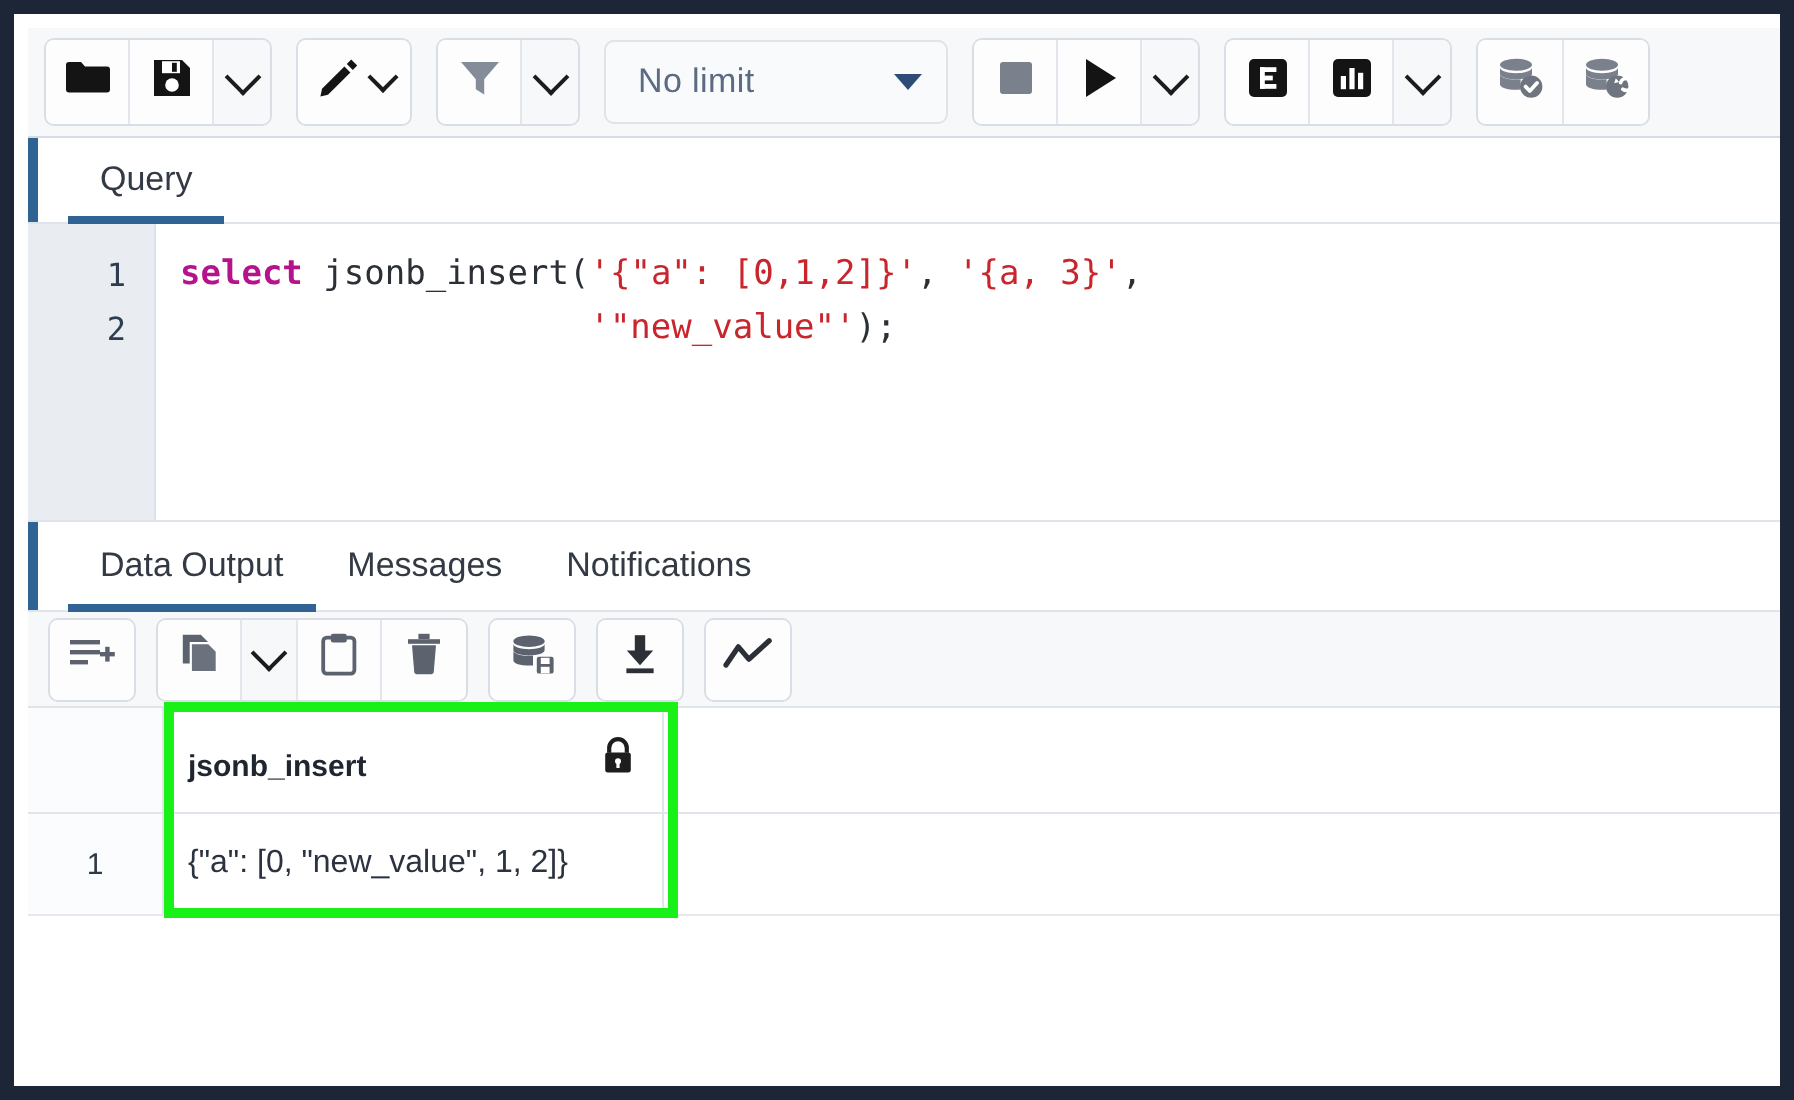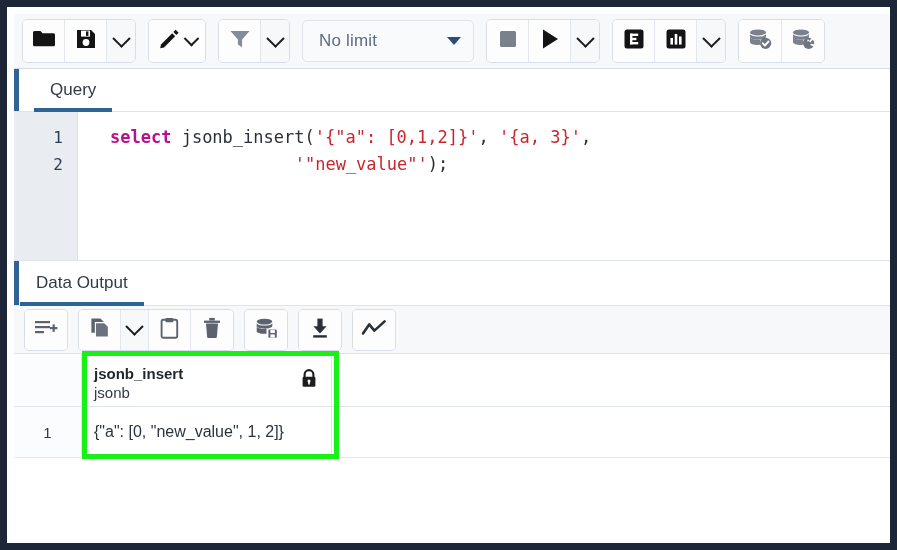--- a/index.html
+++ b/index.html
@@ -169,34 +169,34 @@
   .code {
     flex: 1;
     padding: 12px 0 0 12px;
     font-family: "DejaVu Sans Mono", monospace;
     font-size: 17px;
     line-height: 27px;
     color: #232629;
     white-space: pre;
     overflow: hidden;
   }
-  .kw  { color: #b5128b; font-weight: bold; margin-left: 20px; }
+  .kw  { color: #b5128b; font-weight: bold; }
   .fn  { color: #2b2f36; }
   .str { color: #c9252c; }
   .pun { color: #2b2f36; }
 
   
   .outtabs {
     position: relative;
     height: 44px;
     background: #ffffff;
     border-bottom: 1px solid #dfe4ea;
     display: flex;
     align-items: stretch;
-    padding-left: 6px;
+    padding-left: 20px;
   }
   .outtabs::before {
     content: "";
     position: absolute;
     left: 0; top: 0;
     width: 5px; height: 100%;
     background: #2f6394;
   }
 
   
@@ -449,20 +449,26 @@
       <div>1</div>
       <div>2</div>
     </div>
     <div class="code" id="code-area"><div><span class="kw">select </span><span class="fn">jsonb_insert</span><span class="pun">(</span><span class="str">'{"a": [0,1,2]}'</span><span class="pun">, </span><span class="str">'{a, 3}'</span><span class="pun">,</span></div><div><span class="pun">                    </span><span class="str">'"new_value"'</span><span class="pun">);</span></div></div>
   </div>
 
   <div class="outtabs">
     <div class="tab active">
       <span>Data Output</span>
     </div>
+    <div class="tab">
+      <span>Messages</span>
+    </div>
+    <div class="tab">
+      <span>Notifications</span>
+    </div>
   </div>
 
   <div class="restoolbar">
 
     <div class="btn-group" style="height:40px">
       <div class="tbtn">
         <span>
           <svg width="24" height="20" viewBox="0 0 24 20">
             <rect x="1" y="3" width="15" height="2.2" fill="#5c636e"></rect>
             <rect x="1" y="8" width="15" height="2.2" fill="#5c636e"></rect>
@@ -545,21 +551,20 @@
   </div>
 
   <div class="grid">
 
     <div class="green-box"></div>
 
     <div class="grid-head">
       <div class="rownum-cell"></div>
       <div class="col-head">
         <div class="col-name">jsonb_insert</div>
-        <div class="col-type">jsonb</div>
         <span class="lock-wrap">
           <svg width="16" height="19" viewBox="0 0 16 19">
             <path d="M3.6 8.4V6a4.4 4.4 0 0 1 8.8 0v2.4" stroke="#1d1d1d" stroke-width="2.1" fill="none"></path>
             <rect x="1.6" y="8.2" width="12.8" height="10" rx="1.3" fill="#1d1d1d"></rect>
             <circle cx="8" cy="12.6" r="1.5" fill="#ffffff"></circle>
             <rect x="7.2" y="12.6" width="1.6" height="3.4" fill="#ffffff"></rect>
           </svg>
         </span>
       </div>
     </div>

